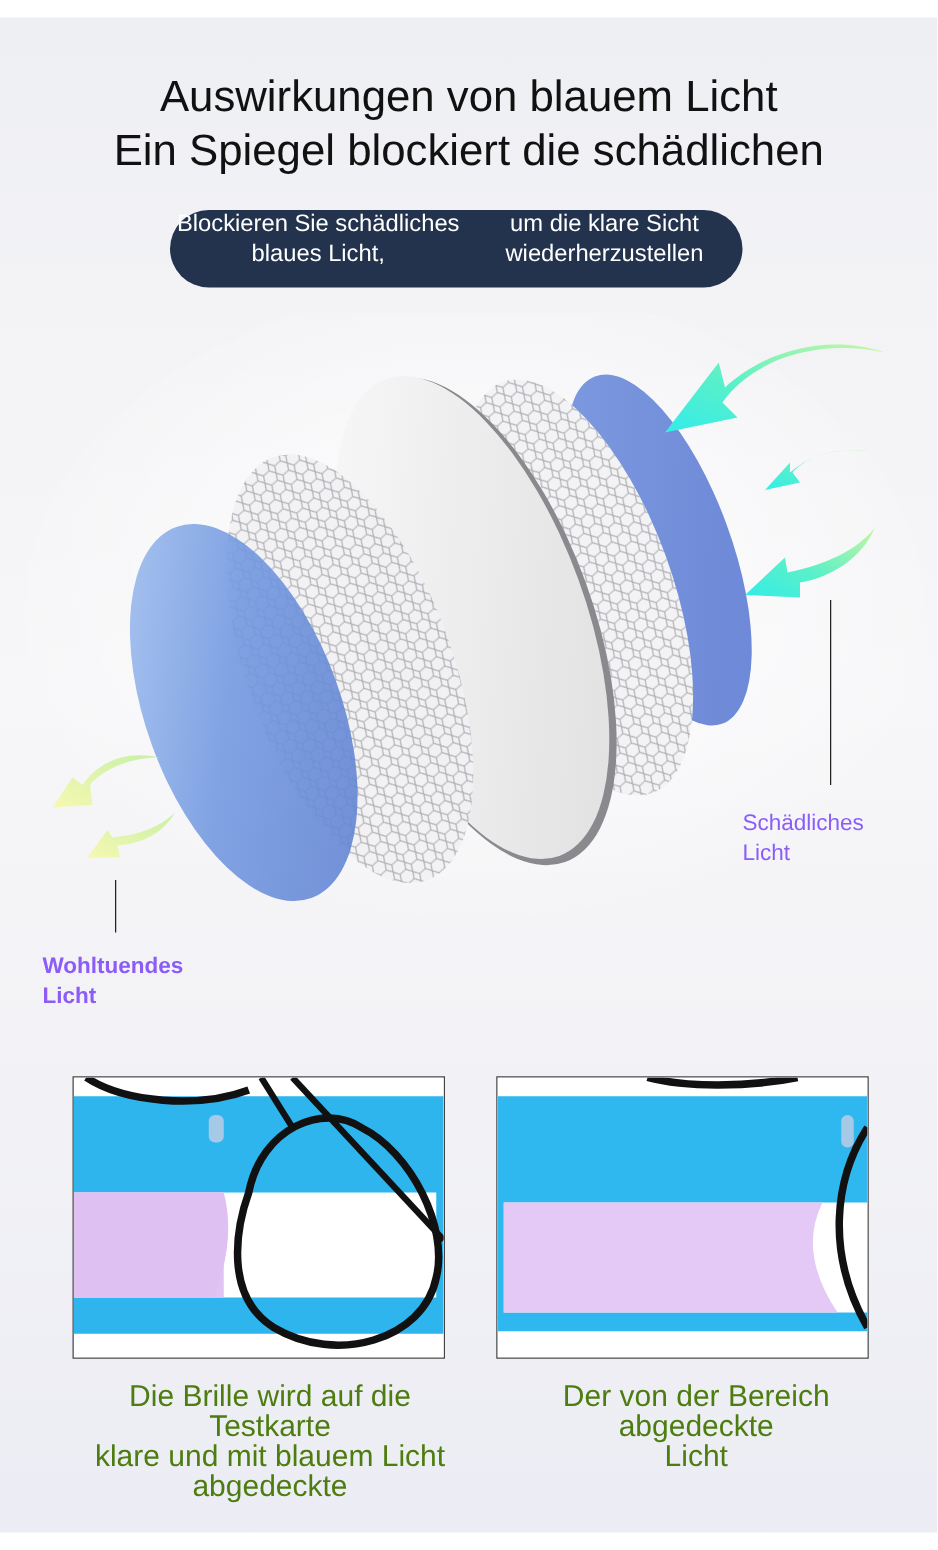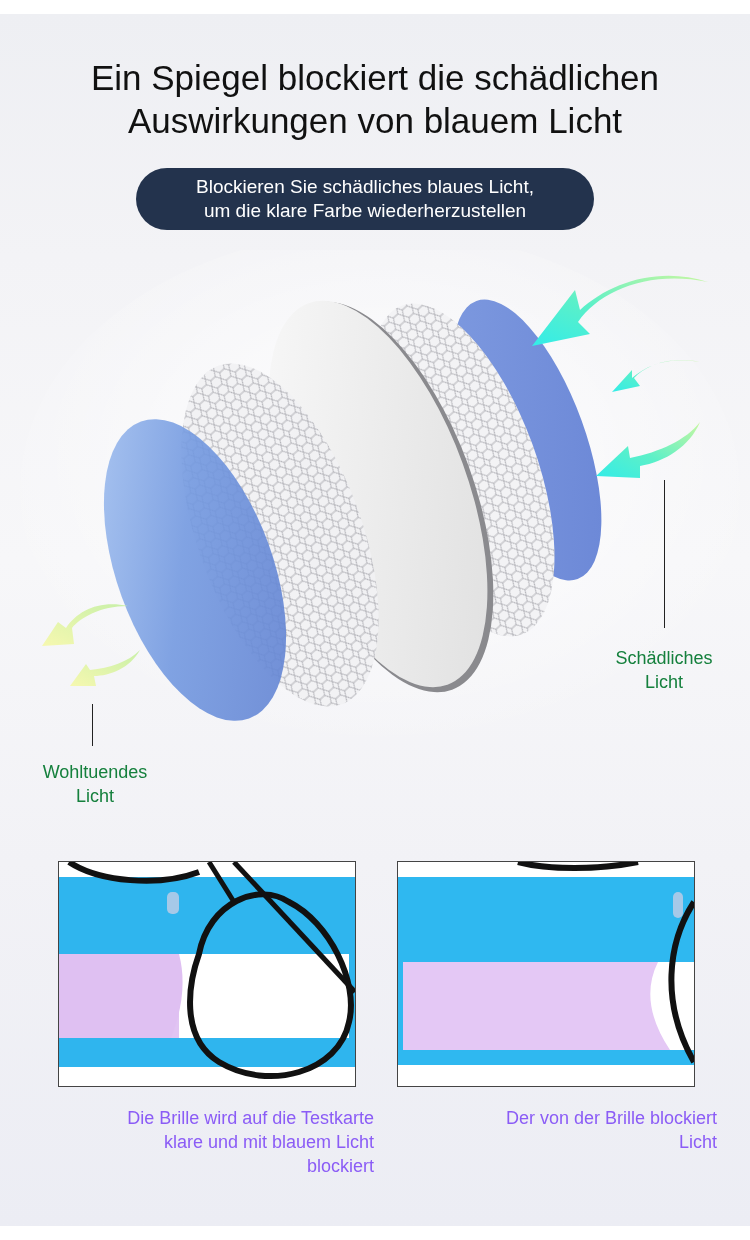--- a/index.html
+++ b/index.html
@@ -14,48 +14,48 @@
     background: linear-gradient(180deg, #eeeff3 0%, #f3f3f6 20%, #f7f7f9 45%, #f2f2f6 70%, #ecedf4 100%);
   }
   .title {
     position: absolute; left: 0; top: 56px; width: 750px; text-align: center;
     font-size: 35px; line-height: 43px; color: #111;
   }
   .pill {
     position: absolute; left: 136px; top: 168px; width: 458px; height: 62px;
     background: #23334d; border-radius: 31px; color: #fff;
     text-align: center; font-size: 19px; line-height: 24px;
-    display: flex; flex-direction: column; justify-content: center;
+    display: flex; flex-direction: row; justify-content: center;
   }
   .diagram { position: absolute; left: 0; top: 250px; width: 750px; height: 580px; }
   .label {
-    position: absolute; text-align: center; font-size: 18px; line-height: 24px; color: #15803d;
+    position: absolute; text-align: left; font-size: 18px; line-height: 24px; color: #8b5cf6;
   }
   .leader { position: absolute; width: 1px; background: #222; }
   .photo {
     position: absolute; width: 296px; height: 224px; border: 1px solid #444;
     background: #fff; overflow: hidden;
   }
   .caption {
-    position: absolute; text-align: right; font-size: 18px; line-height: 24px; color: #8b5cf6;
+    position: absolute; text-align: center; font-size: 24px; line-height: 24px; color: #4d7c0f;
   }
 </style>
 </head>
 <body>
 
 <div class="panel"></div>
 
 <div class="title">
+  <div>Auswirkungen von blauem Licht</div>
   <div>Ein Spiegel blockiert die schädlichen</div>
-  <div>Auswirkungen von blauem Licht</div>
 </div>
 
 <div class="pill">
   <div>Blockieren Sie schädliches blaues Licht,</div>
-  <div>um die klare Farbe wiederherzustellen</div>
+  <div>um die klare Sicht wiederherzustellen</div>
 </div>
 
 <svg class="diagram" viewBox="0 250 750 580" xmlns="http://www.w3.org/2000/svg">
   <defs>
     <radialGradient id="bgGlow" cx="50%" cy="45%" r="55%">
       <stop offset="0%" stop-color="#ffffff" stop-opacity="0.9"></stop>
       <stop offset="100%" stop-color="#ffffff" stop-opacity="0"></stop>
     </radialGradient>
     <linearGradient id="blueLens" x1="0" y1="0" x2="1" y2="1">
       <stop offset="0%" stop-color="#a9c6f2"></stop>
@@ -121,21 +121,21 @@
   </g>
 </svg>
 
 <div class="leader" style="left:664px; top:480px; height:148px;"></div>
 <div class="label" style="left:594px; top:646px; width:140px;">
   <div>Schädliches</div>
   <div>Licht</div>
 </div>
 
 <div class="leader" style="left:92px; top:704px; height:42px;"></div>
-<div class="label" style="left:22px; top:760px; width:146px;">
+<div class="label" style="left:34px; top:760px; width:146px;font-weight:bold;">
   <div>Wohltuendes</div>
   <div>Licht</div>
 </div>
 
 <div class="photo" style="left:58px; top:861px;">
   <svg width="296" height="224" viewBox="0 0 296 224" xmlns="http://www.w3.org/2000/svg">
     <rect x="0" y="0" width="296" height="224" fill="#ffffff"></rect>
     <rect x="0" y="15" width="296" height="190" fill="#2fb5ee"></rect>
     <rect x="0" y="92" width="290" height="84" fill="#ffffff"></rect>
     <rect x="0" y="92" width="120" height="84" fill="#e1c4f3"></rect>
@@ -156,19 +156,19 @@
     <path d="M5 100 L260 100 Q240 140 272 188 L5 188 Z" fill="#e4c8f5"></path>
     <path d="M296 40 C270 80 262 140 296 200" fill="none" stroke="#111" stroke-width="6"></path>
     <path d="M120 0 C150 8 200 8 240 0" fill="none" stroke="#111" stroke-width="6"></path>
     <rect x="275" y="30" width="10" height="26" rx="5" fill="#a6c9e8"></rect>
   </svg>
 </div>
 
 <div class="caption" style="left:58px; top:1106px; width:316px;">
   <div>Die Brille wird auf die Testkarte</div>
   <div>klare und mit blauem Licht</div>
-  <div>blockiert</div>
+  <div>abgedeckte</div>
 </div>
 
 <div class="caption" style="left:397px; top:1106px; width:320px;">
-  <div>Der von der Brille blockiert</div>
+  <div>Der von der Bereich abgedeckte</div>
   <div>Licht</div>
 </div>
 
 </body></html>

